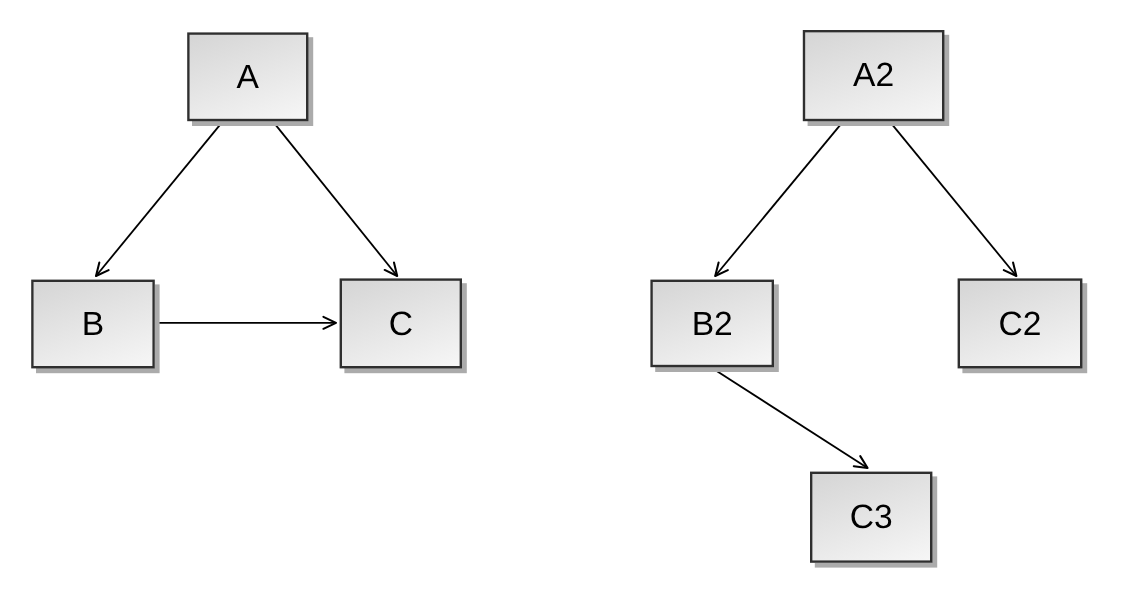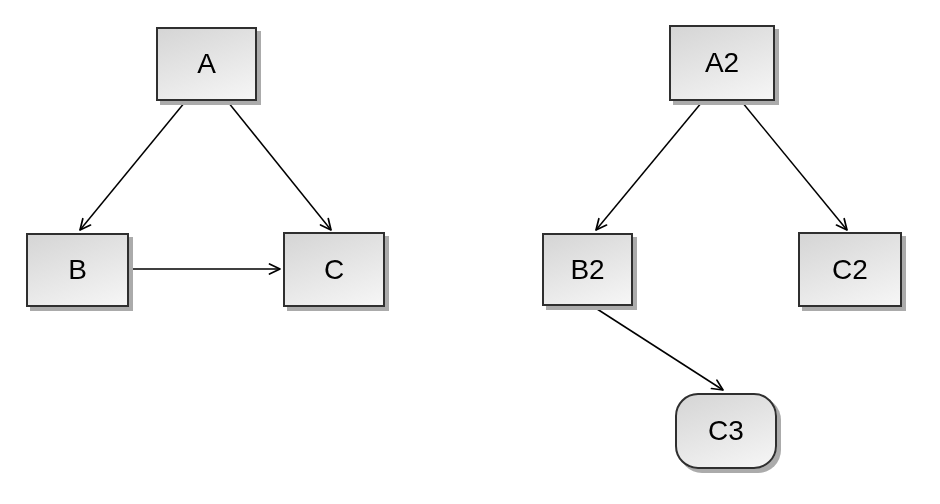--- a/index.html
+++ b/index.html
@@ -62,26 +62,26 @@
   <div id="node-layer">
       <div class="node" style="left: 156px; top: 27px; width: 101px; height: 74px;">
         <span class="node-label">A</span>
       </div>
       <div class="node" style="left: 26px; top: 233px; width: 103px; height: 74px;">
         <span class="node-label">B</span>
       </div>
       <div class="node" style="left: 283px; top: 232px; width: 102px; height: 75px;">
         <span class="node-label">C</span>
       </div>
-      <div class="node" style="left: 669px; top: 25px; width: 106px; height: 76px;">
+      <div class="node" style="left: 669px; top: 25px; width: 118px; height: 76px;">
         <span class="node-label">A2</span>
       </div>
-      <div class="node" style="left: 542px; top: 233px; width: 91px; height: 73px;">
+      <div class="node" style="left: 542px; top: 233px; width: 103px; height: 73px;">
         <span class="node-label">B2</span>
       </div>
       <div class="node" style="left: 798px; top: 232px; width: 104px; height: 75px; text-align: center;">
         <span class="node-label">C2</span>
       </div>
-      <div class="node" style="left: 675px; top: 393px; width: 102px; height: 76px; border-radius: 23px;">
+      <div class="node" style="left: 675px; top: 393px; width: 102px; height: 76px;">
         <span class="node-label">C3</span>
       </div>
     </div>
 </div>
 
 </body></html>

